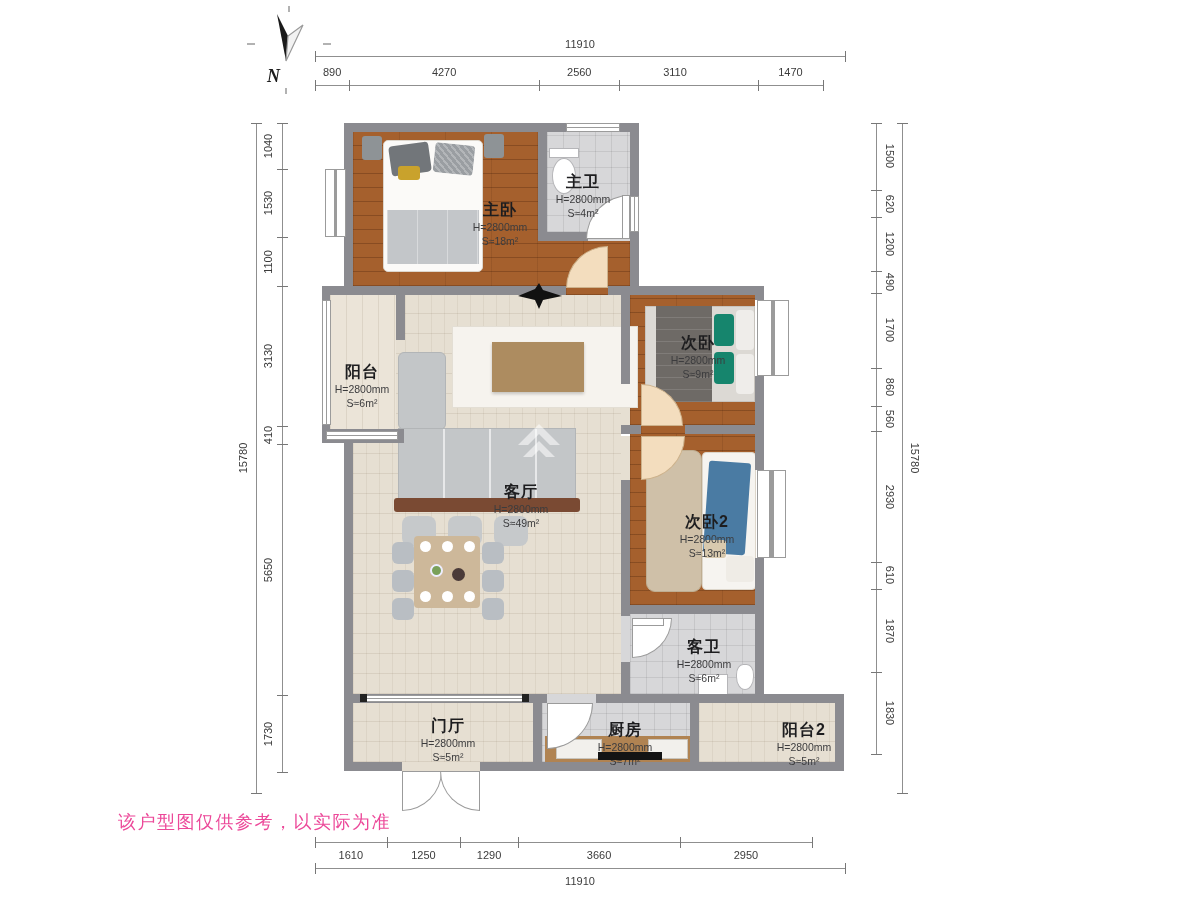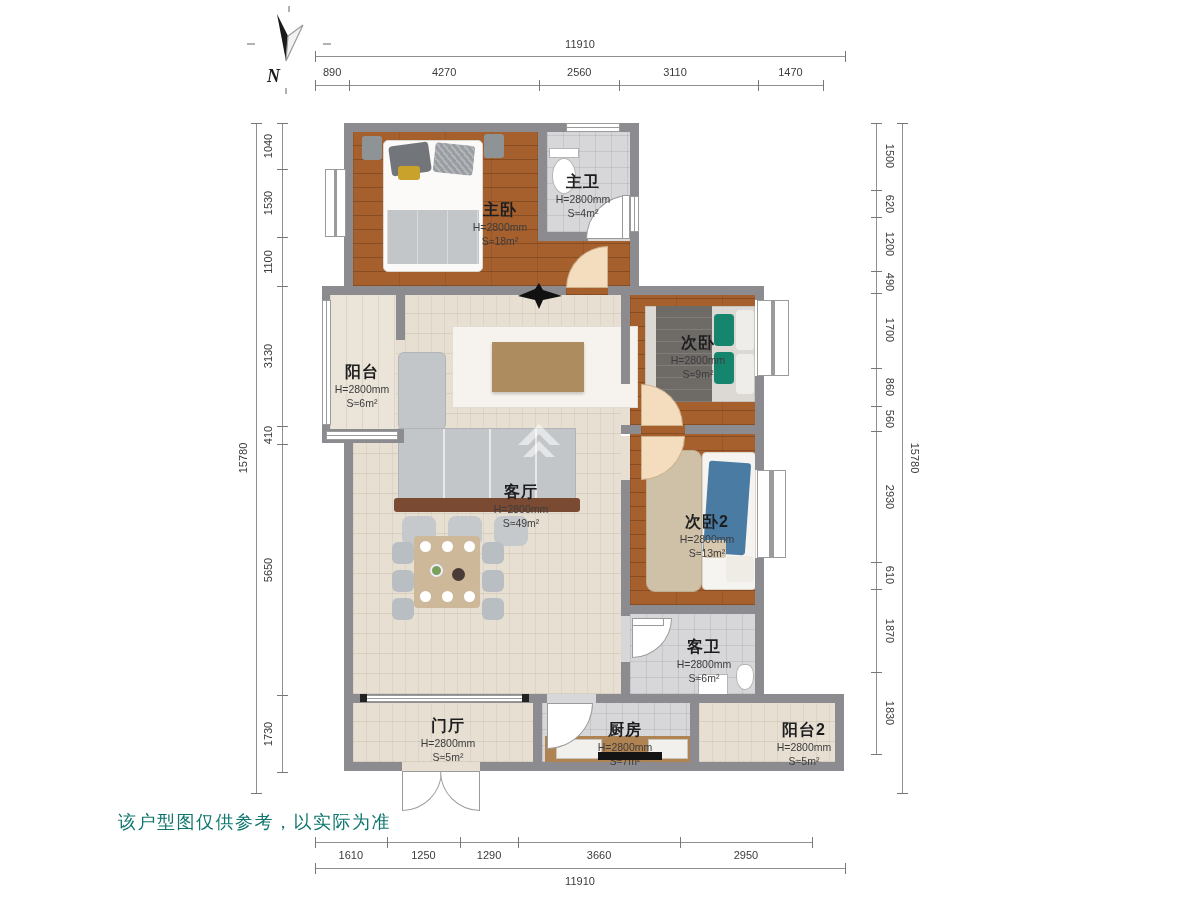--- a/index.html
+++ b/index.html
@@ -34,21 +34,21 @@
   .rname{font-size:16px;font-weight:700;letter-spacing:1px;}
   .rsub{font-size:10.5px;color:#3c3c3e;margin-top:2px;}
   .furn{position:absolute;box-sizing:border-box;}
   .dimline{position:absolute;background:#8f8f8f;}
   .dimtick{position:absolute;background:#777;}
   .dimlbl{position:absolute;font-size:11px;color:#3b3b3b;transform:translate(-50%,-50%);white-space:nowrap;}
   #watermark{position:absolute;left:516px;top:423px;display:flex;align-items:flex-start;gap:7px;
              color:rgba(255,255,255,.55);z-index:50;pointer-events:none;}
   #watermark .wm-brand{font-size:25px;font-weight:700;letter-spacing:5px;}
   #watermark .wm-url{font-size:18px;font-weight:700;letter-spacing:2px;margin-top:3px;margin-left:14px;}
-  #disclaimer{position:absolute;left:118px;top:810px;font-size:18px;color:#0f766e;letter-spacing:1.5px;z-index:60;}
+  #disclaimer{position:absolute;left:118px;top:810px;font-size:18px;color:#ec4899;letter-spacing:1.5px;z-index:60;}
 </style>
 </head>
 <body>
 
 <div id="canvas">
 
   <div class="floor-wood" style="left:353px;top:132px;width:277px;height:154px;"></div>
   <div class="floor-tile" style="left:547px;top:132px;width:83px;height:100px;"></div>
   <div class="floor-beige" style="left:353px;top:295px;width:268px;height:399px;"></div>
   <div class="floor-beige-v" style="left:330px;top:295px;width:66px;height:134px;"></div>

